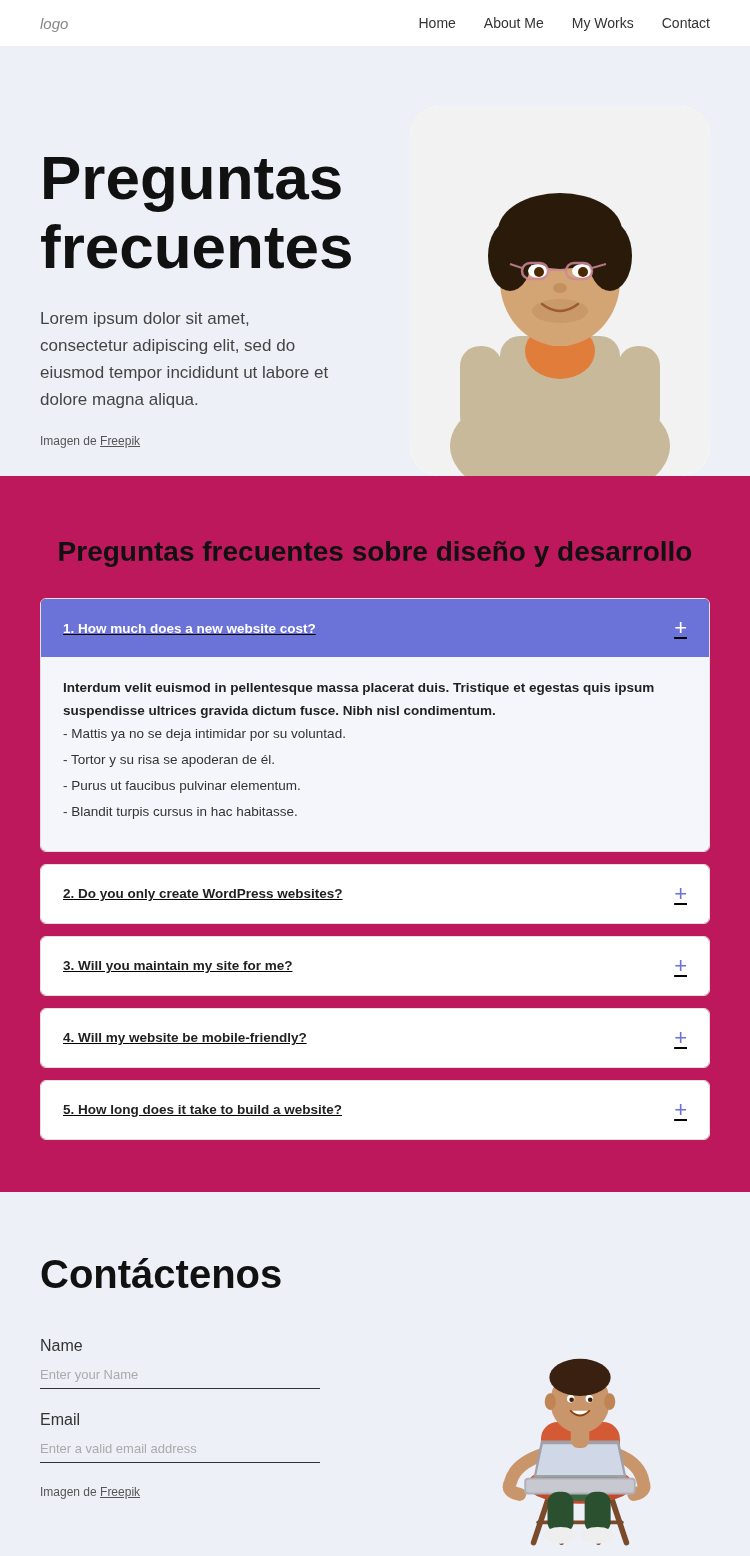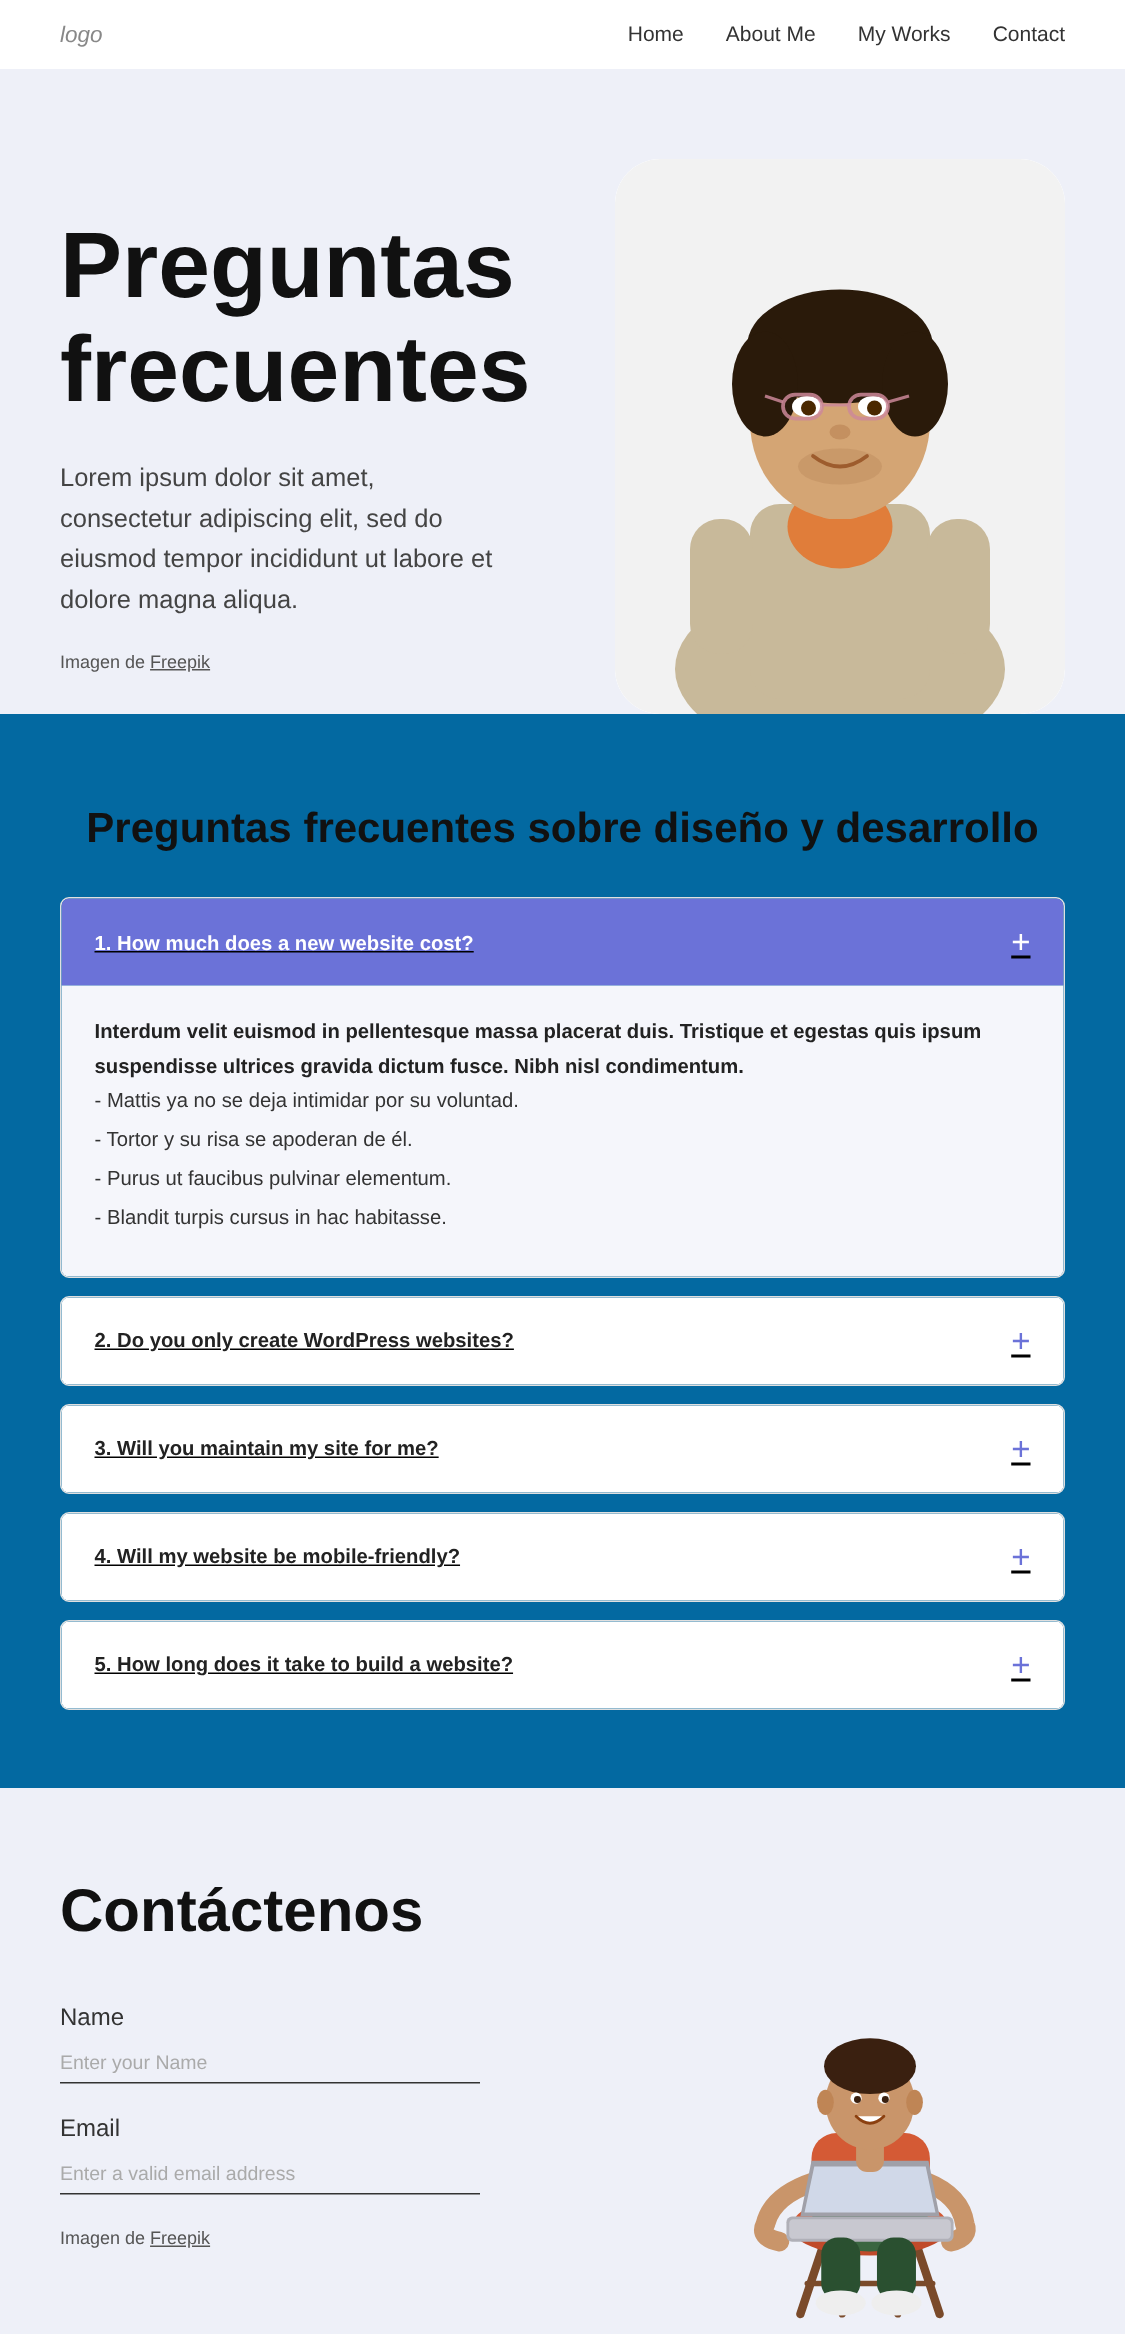--- a/index.html
+++ b/index.html
@@ -74,21 +74,21 @@
       flex-shrink: 0;
       margin-left: 20px;
       display: flex;
       align-items: center;
       justify-content: center;
     }
 
     
     .faq-section {
       padding: 60px 40px 40px 40px;
-      background: #0369a1;
+      background: #be185d;
     }
     .faq-section-title {
       text-align: center;
       font-size: 28px;
       font-weight: 700;
       color: #111;
       margin-bottom: 30px;
     }
 
     .faq-item {

